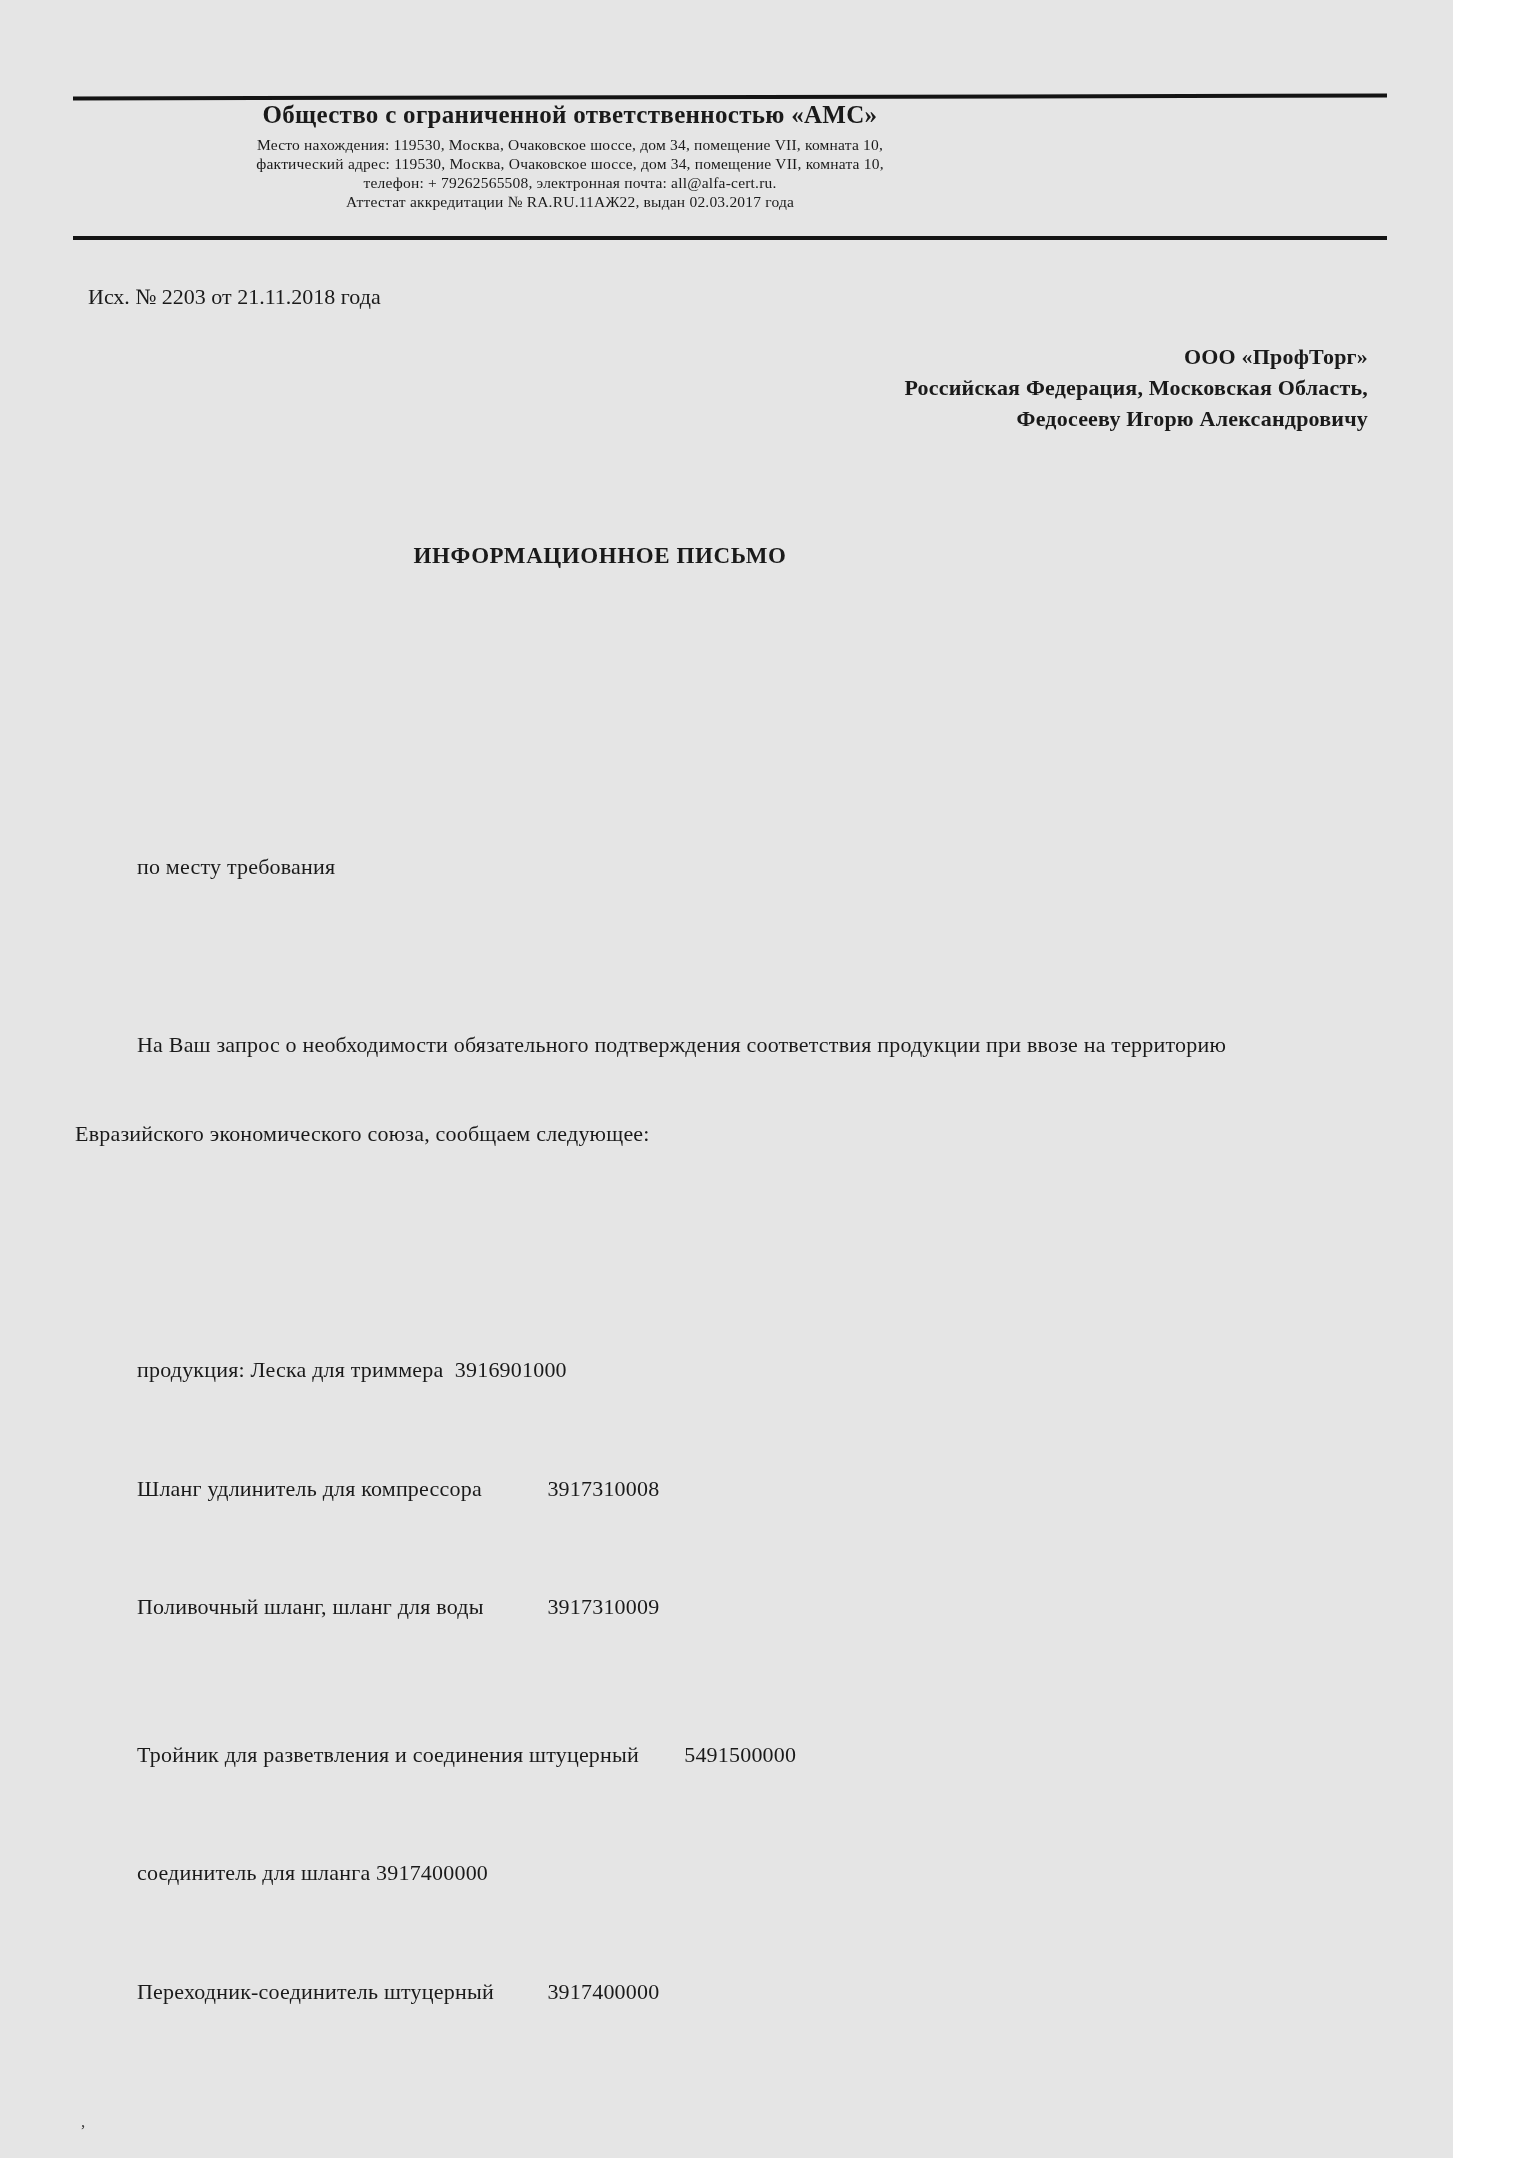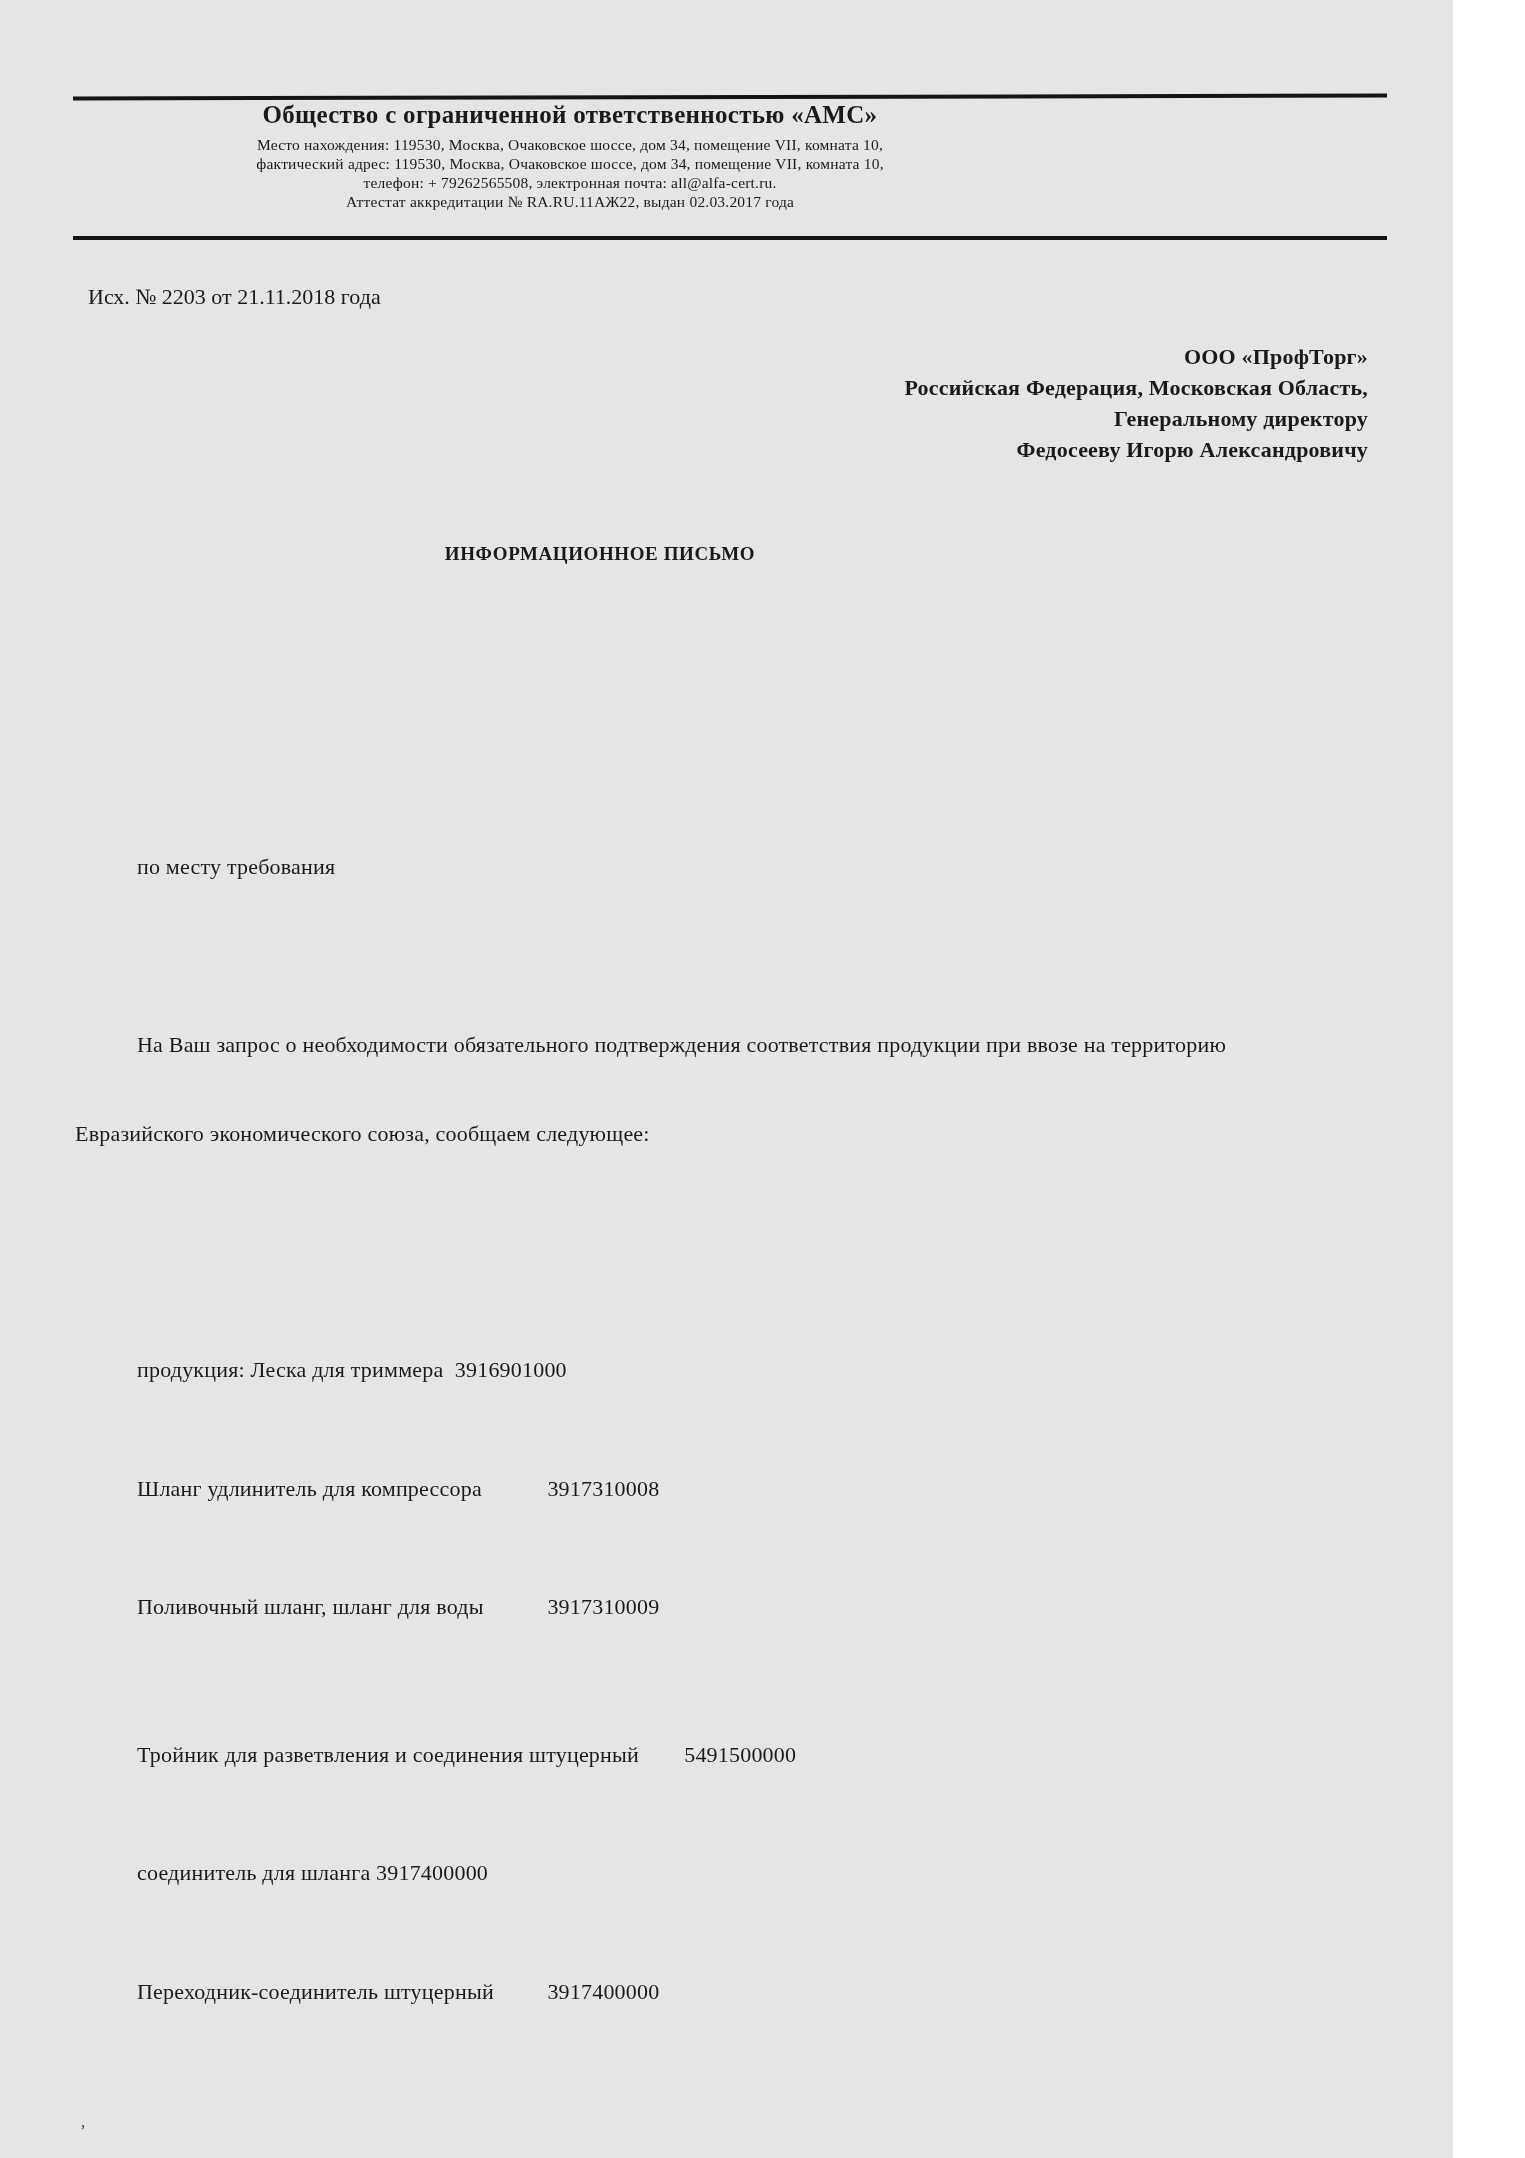--- a/index.html
+++ b/index.html
@@ -59,21 +59,21 @@
     letter-spacing: 0.2px;
     font-weight: bold;
   }
   .title {
     position: absolute;
     top: 543px;
     left: 0;
     width: 1200px;
     margin: 0;
     text-align: center;
-    font-size: 19px;
+    font-size: 23px;
     font-weight: bold;
     letter-spacing: 0.6px;
   }
   .body {
     position: absolute;
     top: 645px;
     left: 137px;
     right: 66px;
     font-size: 22px;
     line-height: 29.6px;
@@ -118,21 +118,20 @@
 
   <div class="ref-line">Исх. № 2203 от 21.11.2018 года</div>
 
   <div class="recipient">
 
       <div class="recipient-line">ООО «ПрофТорг»</div>
 
       <div class="recipient-line">Российская Федерация, Московская Область,</div>
 
 
-      <div class="recipient-line">Генеральному директору</div>
 
       <div class="recipient-line">Федосееву Игорю Александровичу</div>
     </div>
 
   <h1 class="title">ИНФОРМАЦИОННОЕ ПИСЬМО</h1>
 
   <div class="body">
     <div>
       
     

